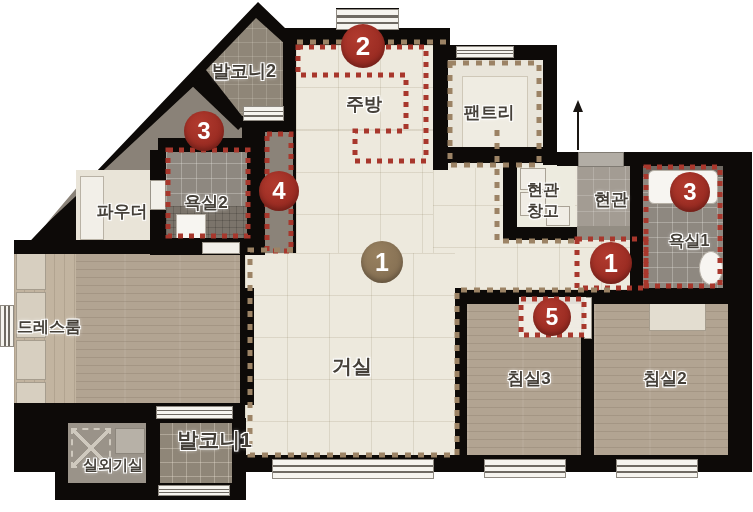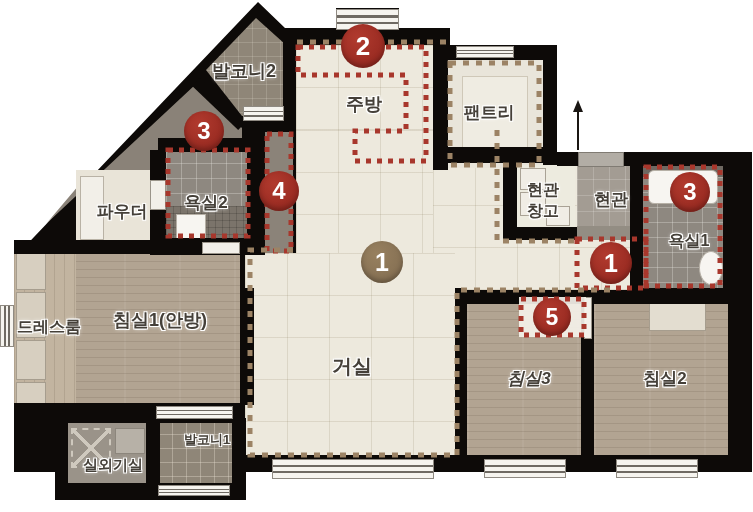--- a/index.html
+++ b/index.html
@@ -167,20 +167,19 @@
   <div class="label" style="left:489px;top:112px;font-size:17px;">팬트리</div>
   <div class="label" style="left:206px;top:202px;font-size:17px;text-align:center;">욕실2</div>
   <div class="label" style="left:122px;top:211px;font-size:17px;">파우더</div>
   <div class="label" style="left:543px;top:200px;font-size:16px;line-height:21px;">
     <div>현관</div>
     <div>창고</div>
   </div>
   <div class="label" style="left:611px;top:199px;font-size:17px;">현관</div>
   <div class="label" style="left:689px;top:241px;font-size:16px;">욕실1</div>
   <div class="label" style="left:49px;top:327px;font-size:16px;">드레스룸</div>
-  <div class="label" style="left:160px;top:320px;font-size:18px;">침실1(안방)</div>
   <div class="label" style="left:352px;top:366px;font-size:20px;">거실</div>
-  <div class="label" style="left:529px;top:378px;font-size:17px;font-style:italic;">침실3</div>
+  <div class="label" style="left:529px;top:378px;font-size:17px;">침실3</div>
   <div class="label" style="left:665px;top:378px;font-size:17px;">침실2</div>
-  <div class="label" style="left:207px;top:440px;font-size:13px;">발코니1</div>
+  <div class="label" style="left:192px;top:440px;font-size:21px;padding-left:45px;">발코니1</div>
   <div class="label" style="left:113px;top:465px;font-size:15px;">실외기실</div>
 
 </div>
 
 </body></html>

